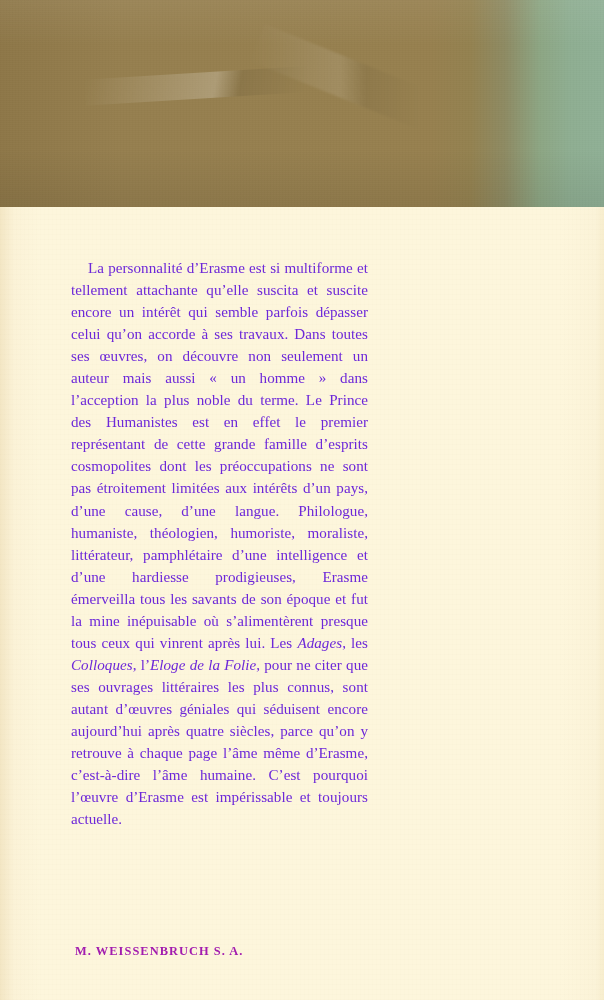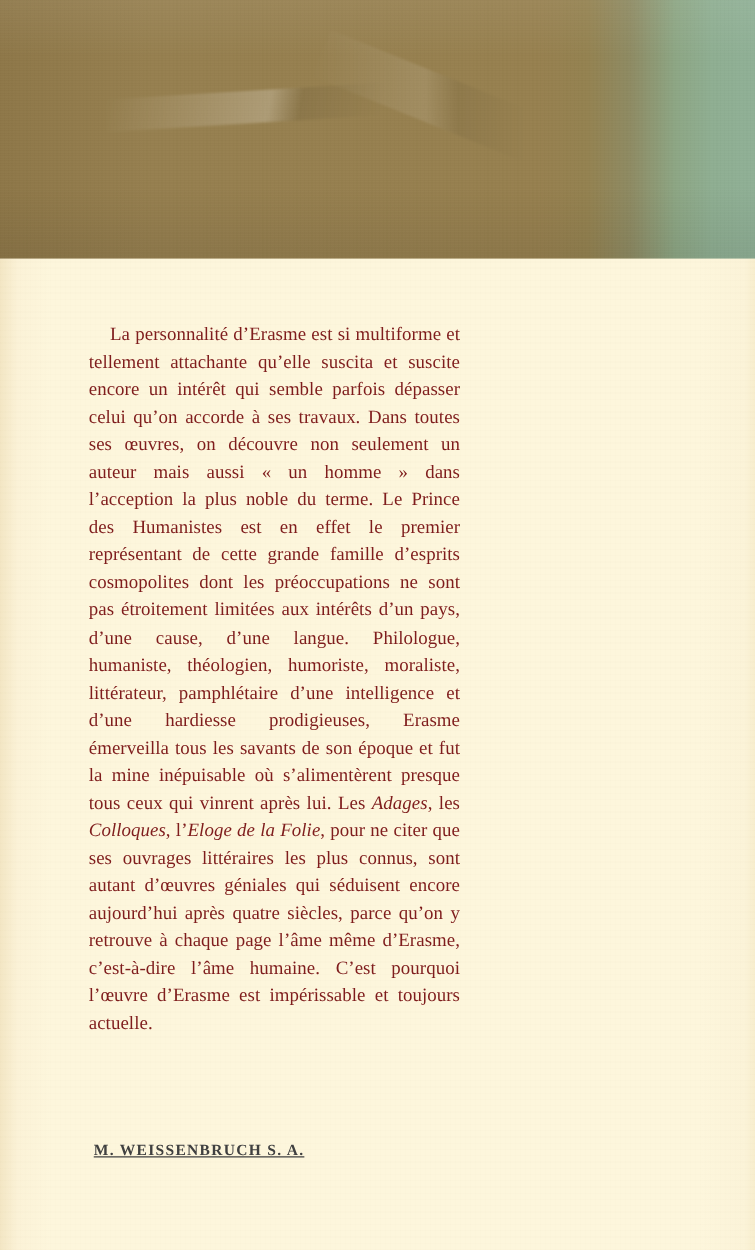--- a/index.html
+++ b/index.html
@@ -116,40 +116,39 @@
   }
 
   
   .blurb {
     position: absolute;
     left: 71px;
     top: 257px;
     width: 297px;
     font-size: 15.1px;
     line-height: 22.05px;
-    color: #7f1d1d;
+    color: #6d28d9;
     text-align: justify;
     text-align-last: left;
     text-indent: 17px;
     letter-spacing: .05px;
     word-spacing: .2px;
     -webkit-font-smoothing: antialiased;
   }
   .blurb i {
     font-style: italic;
   }
 
   
   .imprint {
     position: absolute;
     left: 75px;
-    top: 912px;
+    top: 943px;
     width: 400px;
-    color: #404040;
-    text-decoration: underline;
+    color: #a21caf;
   }
   .imprint-name {
     font-size: 12.4px;
     line-height: 17px;
     letter-spacing: 1.05px;
     font-weight: 700;
     white-space: nowrap;
   }
   .imprint-sub {
     font-size: 12.8px;

